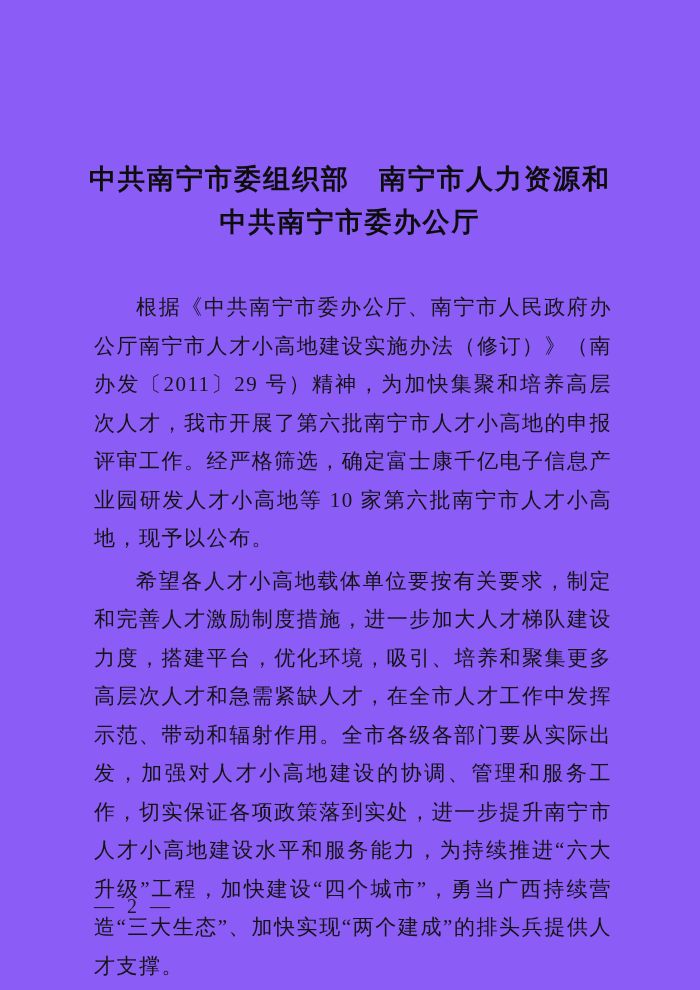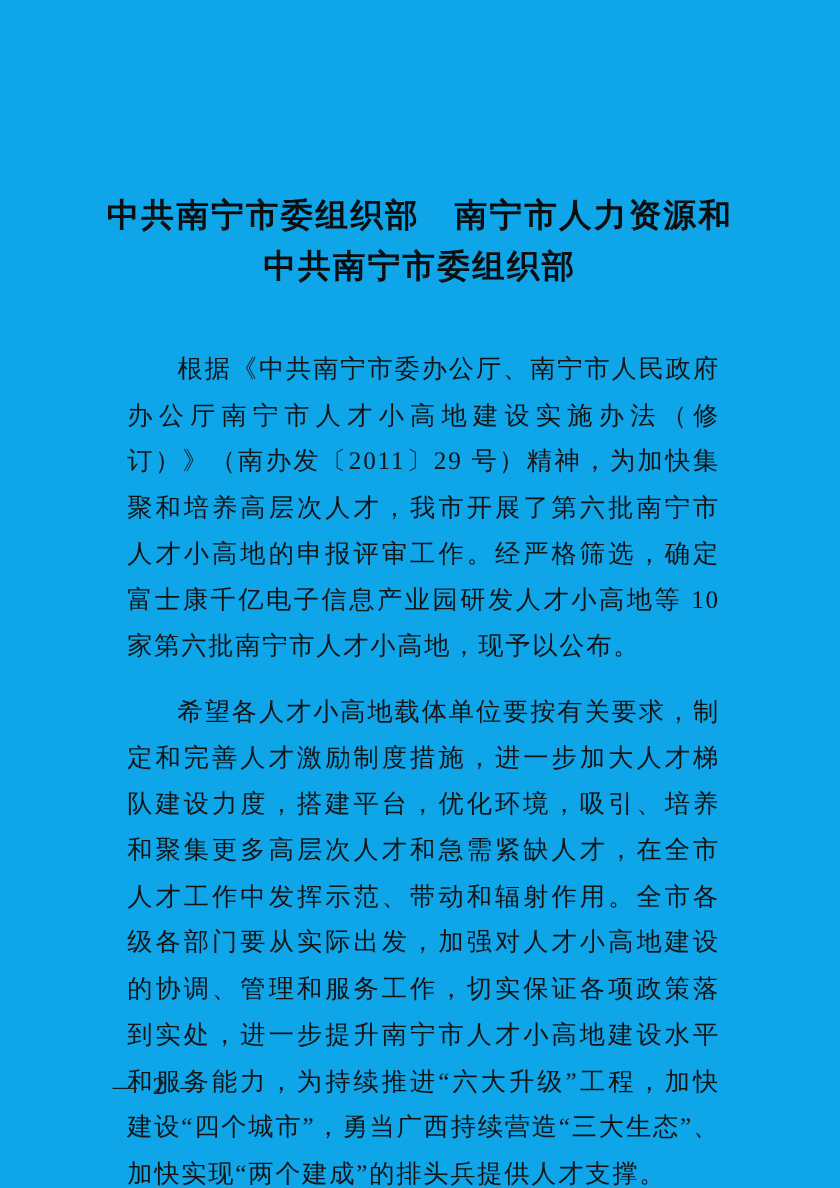--- a/index.html
+++ b/index.html
@@ -4,21 +4,21 @@
 <style>
   html, body {
     margin: 0;
     padding: 0;
     background: #e8e8e8;
   }
   .page {
     position: relative;
     width: 700px;
     height: 990px;
-    background: #0ea5e9;
+    background: #8b5cf6;
     overflow: hidden;
     color: #111111;
   }
   
   .doc-title {
     margin-top: 158px;
     text-align: center;
     font-family: "Liberation Sans", "DejaVu Sans", sans-serif;
     font-weight: bold;
     font-size: 27px;
@@ -31,41 +31,41 @@
   .doc-body {
     margin: 44px 84px 0 90px;
     font-family: "Liberation Serif", "DejaVu Serif", serif;
     font-size: 21px;
     line-height: 38.5px;
     text-align: justify;
     letter-spacing: 1.5px;
     color: #141414;
   }
   .doc-body p {
-    margin: 16px;
+    margin: 4px;
     text-indent: 2em;
   }
   .page-number {
     position: absolute;
     left: 94px;
     bottom: 72px;
     font-family: "Liberation Serif", "DejaVu Serif", serif;
     font-size: 20px;
     letter-spacing: 4px;
     color: #1a1a1a;
   }
 </style>
 </head>
 <body>
 
 <div class="page">
 
   <h1 class="doc-title">
     <span class="t-line">中共南宁市委组织部　南宁市人力资源和</span>
-    <span class="t-line">中共南宁市委组织部</span>
+    <span class="t-line">中共南宁市委办公厅</span>
   </h1>
 
   <div class="doc-body">
     <p>根据《中共南宁市委办公厅、南宁市人民政府办公厅南宁市人才小高地建设实施办法（修订）》（南办发〔2011〕29 号）精神，为加快集聚和培养高层次人才，我市开展了第六批南宁市人才小高地的申报评审工作。经严格筛选，确定富士康千亿电子信息产业园研发人才小高地等 10 家第六批南宁市人才小高地，现予以公布。</p>
     <p>希望各人才小高地载体单位要按有关要求，制定和完善人才激励制度措施，进一步加大人才梯队建设力度，搭建平台，优化环境，吸引、培养和聚集更多高层次人才和急需紧缺人才，在全市人才工作中发挥示范、带动和辐射作用。全市各级各部门要从实际出发，加强对人才小高地建设的协调、管理和服务工作，切实保证各项政策落到实处，进一步提升南宁市人才小高地建设水平和服务能力，为持续推进“六大升级”工程，加快建设“四个城市”，勇当广西持续营造“三大生态”、加快实现“两个建成”的排头兵提供人才支撑。</p>
   </div>
 
   <div class="page-number">— 2 —</div>
 
 </div>

